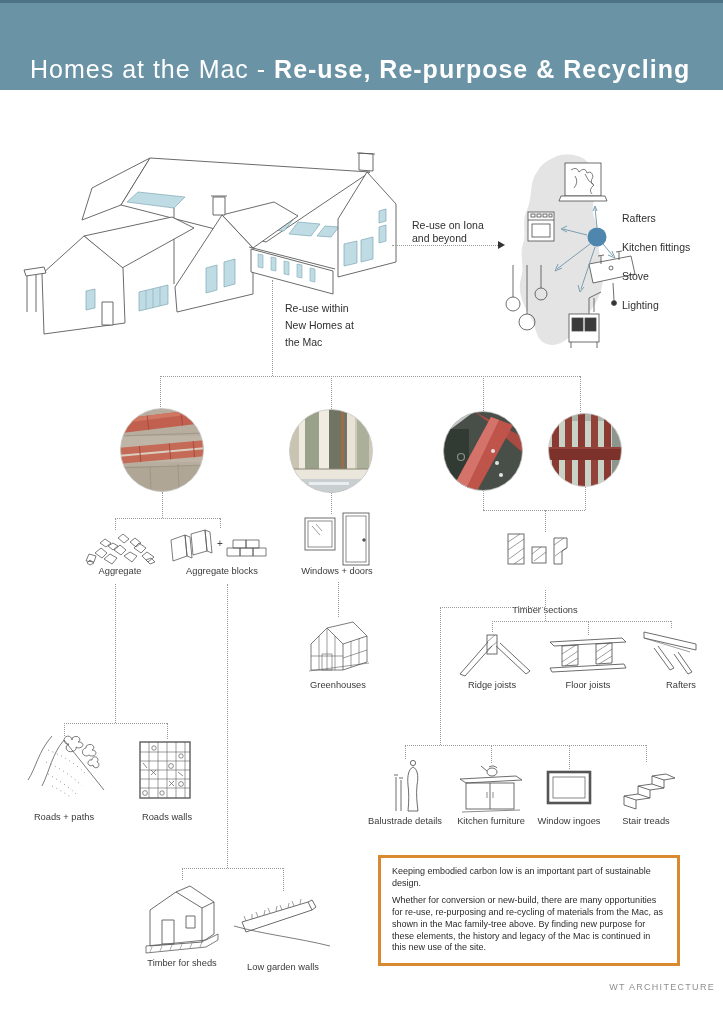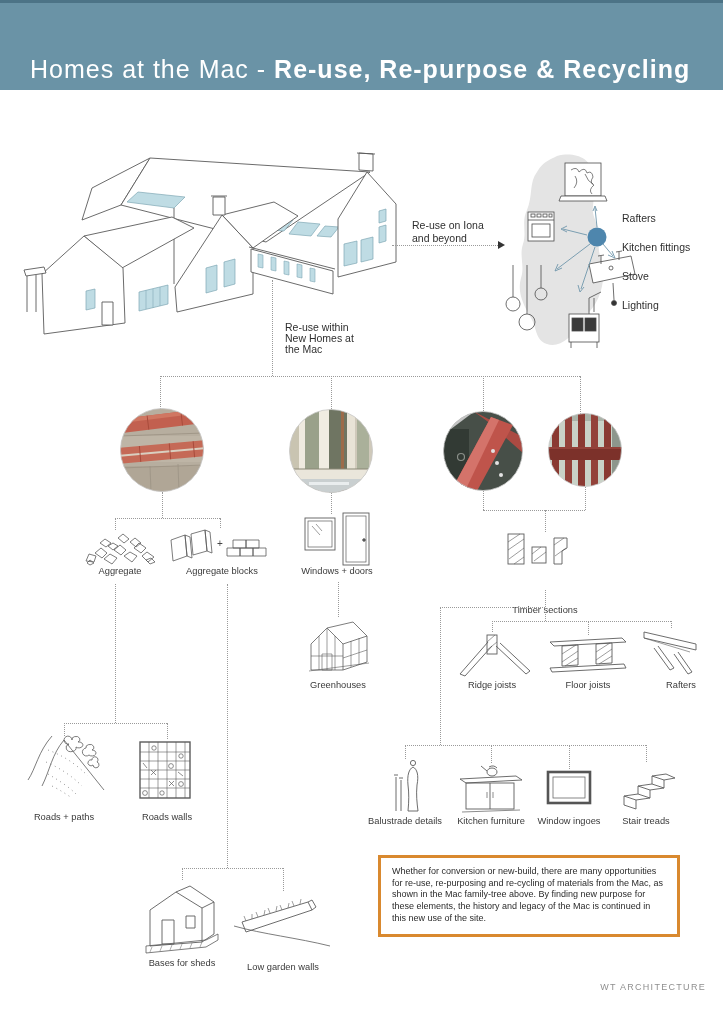--- a/index.html
+++ b/index.html
@@ -19,21 +19,21 @@
   .hln{position:absolute;height:0;border-top:1px dotted #9a9a9a;}
   .arrowhead{position:absolute;width:0;height:0;border-left:7px solid #333;
              border-top:4px solid transparent;border-bottom:4px solid transparent;}
   .sk{position:absolute;}
   
   .infobox{position:absolute;left:378px;top:855px;width:302px;box-sizing:border-box;
            border:3px solid var(--info-border,#D9892F);background:#fff;padding:8px 11px 9px;}
   .infobox h4{margin:0 0 6px 0;font-size:10.5px;color:#1d1d1d;}
   .infobox p{margin:0 0 6px 0;font-size:9px;line-height:11.7px;color:#2b2b2b;}
   .infobox p:last-child{margin-bottom:0;}
-  .credit{position:absolute;right:17px;top:982px;font-size:9px;letter-spacing:1.3px;color:#8f8f8f;text-align:right;}
+  .credit{position:absolute;right:8px;top:982px;font-size:9px;letter-spacing:1.3px;color:#8f8f8f;text-align:right;}
   svg{display:block;}
 </style>
 </head>
 <body>
 
 <div class="page">
 
   <div class="banner">
     <div class="banner-title">
       <span class="light">Homes at the Mac - </span><span class="bold">Re-use, Re-purpose &amp; Recycling</span>
@@ -164,21 +164,21 @@
     <circle cx="92" cy="85" r="9.5" fill="#4E86AD"></circle>
   </svg>
 
   <div class="cap" style="left:622px;top:196px;line-height:14.6px">
     <div>Rafters</div>
     <div>Kitchen fittings</div>
     <div>Stove</div>
     <div>Lighting</div>
   </div>
 
-  <div class="cap" style="left:285px;top:322px;line-height:11px">Re-use within
+  <div class="cap" style="left:285px;top:300px;line-height:17px">Re-use within
 New Homes at
 the Mac</div>
 
   <div class="vln" style="left:272px;top:280px;height:96px"></div>
   <div class="hln" style="left:160px;top:376px;width:420px"></div>
   <div class="vln" style="left:160px;top:376px;height:33px"></div>
   <div class="vln" style="left:331px;top:376px;height:33px"></div>
   <div class="vln" style="left:483px;top:376px;height:35px"></div>
   <div class="vln" style="left:580px;top:376px;height:38px"></div>
 
@@ -547,21 +547,21 @@
       <g stroke-width="0.5">
         <line x1="10" y1="67" x2="8" y2="72"></line>
           <line x1="20" y1="66" x2="18" y2="71"></line>
         <line x1="30" y1="65" x2="28" y2="70"></line>
           <line x1="40" y1="64" x2="38" y2="69"></line>
         <line x1="50" y1="63" x2="48" y2="68"></line>
           <line x1="60" y1="62" x2="58" y2="67"></line>
       </g>
     </g>
   </svg>
-  <div class="lbl" style="left:122px;top:958px">Bases for sheds</div>
+  <div class="lbl" style="left:122px;top:958px">Timber for sheds</div>
 
   <svg class="sk" style="left:232px;top:890px" width="100" height="62" viewBox="0 0 100 62">
     <g fill="none" stroke="#5c5c5c" stroke-width="0.9" stroke-linejoin="round">
       <polygon points="10,32 76,12 80,20 14,42"></polygon>
       <line x1="76" y1="12" x2="80" y2="10"></line>
         <line x1="80" y1="10" x2="84" y2="17"></line>
         <line x1="80" y1="20" x2="84" y2="17"></line>
       <g stroke-width="0.6">
         <line x1="14" y1="31" x2="12" y2="26"></line>
           <line x1="20" y1="29" x2="20" y2="24"></line>
@@ -573,18 +573,19 @@
           <line x1="56" y1="18" x2="57" y2="13"></line>
         <line x1="62" y1="16" x2="60" y2="11"></line>
           <line x1="68" y1="14" x2="69" y2="9"></line>
       </g>
       <path d="M2,36 C30,44 66,48 98,56" stroke-width="0.8"></path>
     </g>
   </svg>
   <div class="lbl" style="left:223px;top:962px">Low garden walls</div>
 
   <div class="infobox">
+    <p>Keeping embodied carbon low is an important part of sustainable design.</p>
     <p>Whether for conversion or new-build, there are many opportunities for re-use, re-purposing and re-cycling of materials from the Mac, as shown in the Mac family-tree above. By finding new purpose for these elements, the history and legacy of the Mac is continued in this new use of the site.</p>
   </div>
 
   <div class="credit">WT ARCHITECTURE</div>
 
 </div>
 
 </body></html>

